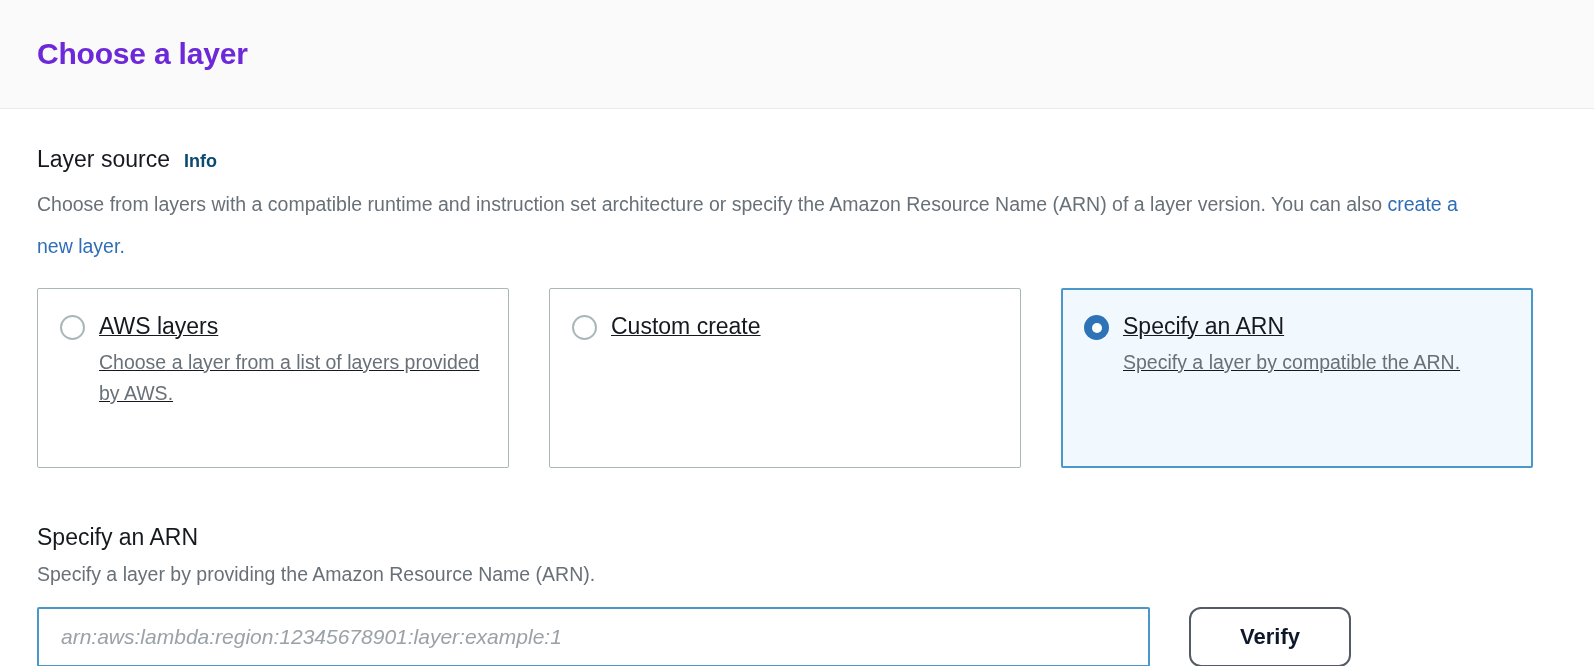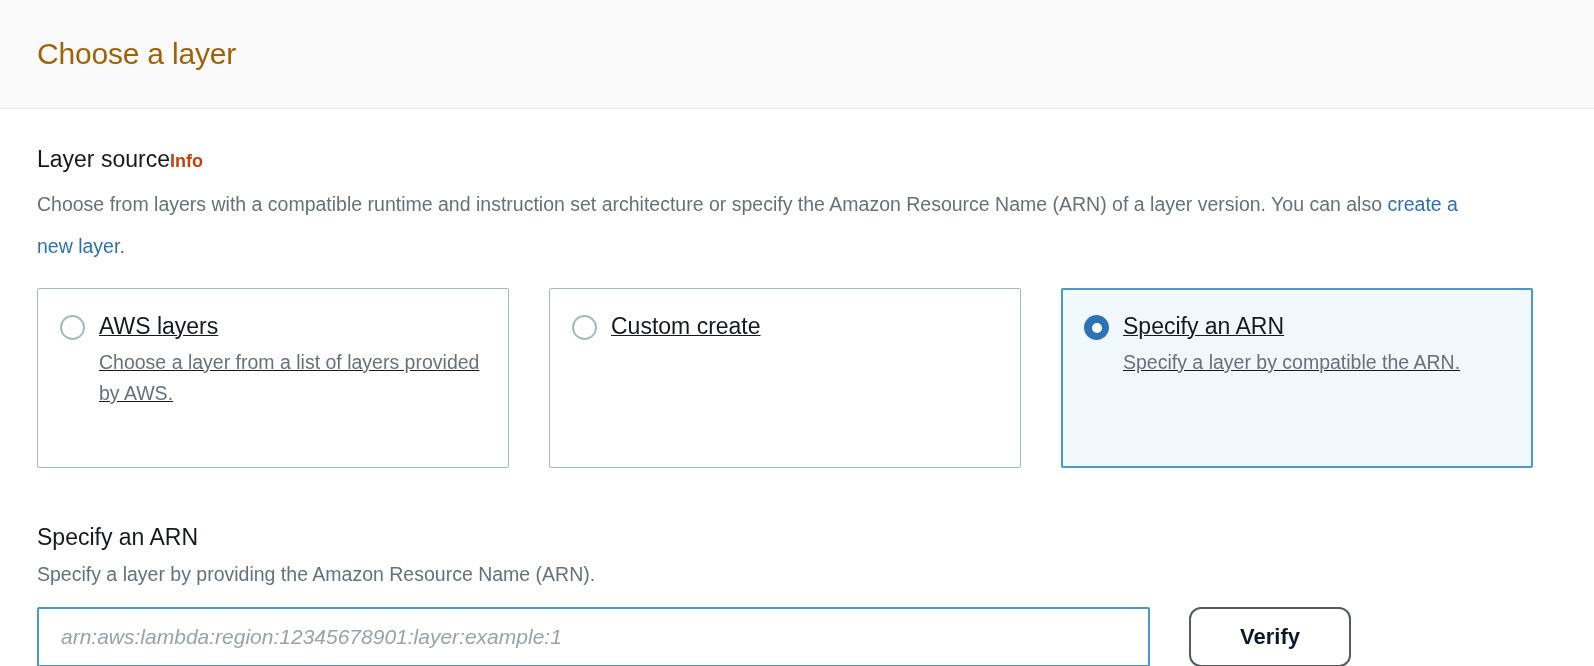--- a/index.html
+++ b/index.html
@@ -20,45 +20,46 @@
     height: 109px;
     box-sizing: border-box;
     background: #fafafa;
     border-bottom: 1px solid #e9ebed;
     display: flex;
     align-items: center;
     padding: 0 37px;
   }
   .panel-title {
     font-size: 30px;
-    font-weight: normal;
-    color: #a16207;
+    font-weight: bold;
+    color: #6d28d9;
     letter-spacing: -0.2px;
   }
 
   
   .panel-body {
     padding: 0 37px;
     background: #ffffff;
   }
 
   .field-label-row {
     display: flex;
     align-items: baseline;
+    gap: 14px;
     padding-top: 37px;
   }
   .field-label {
     font-size: 23px;
     color: #16191f;
     font-weight: normal;
   }
   .info-link {
     font-size: 18px;
     font-weight: bold;
-    color: #c2410c;
+    color: #0c4a6e;
     cursor: pointer;
   }
 
   .field-description {
     margin-top: 10px;
     font-size: 19.5px;
     line-height: 42px;
     color: #687078;
     max-width: 1440px;
   }

